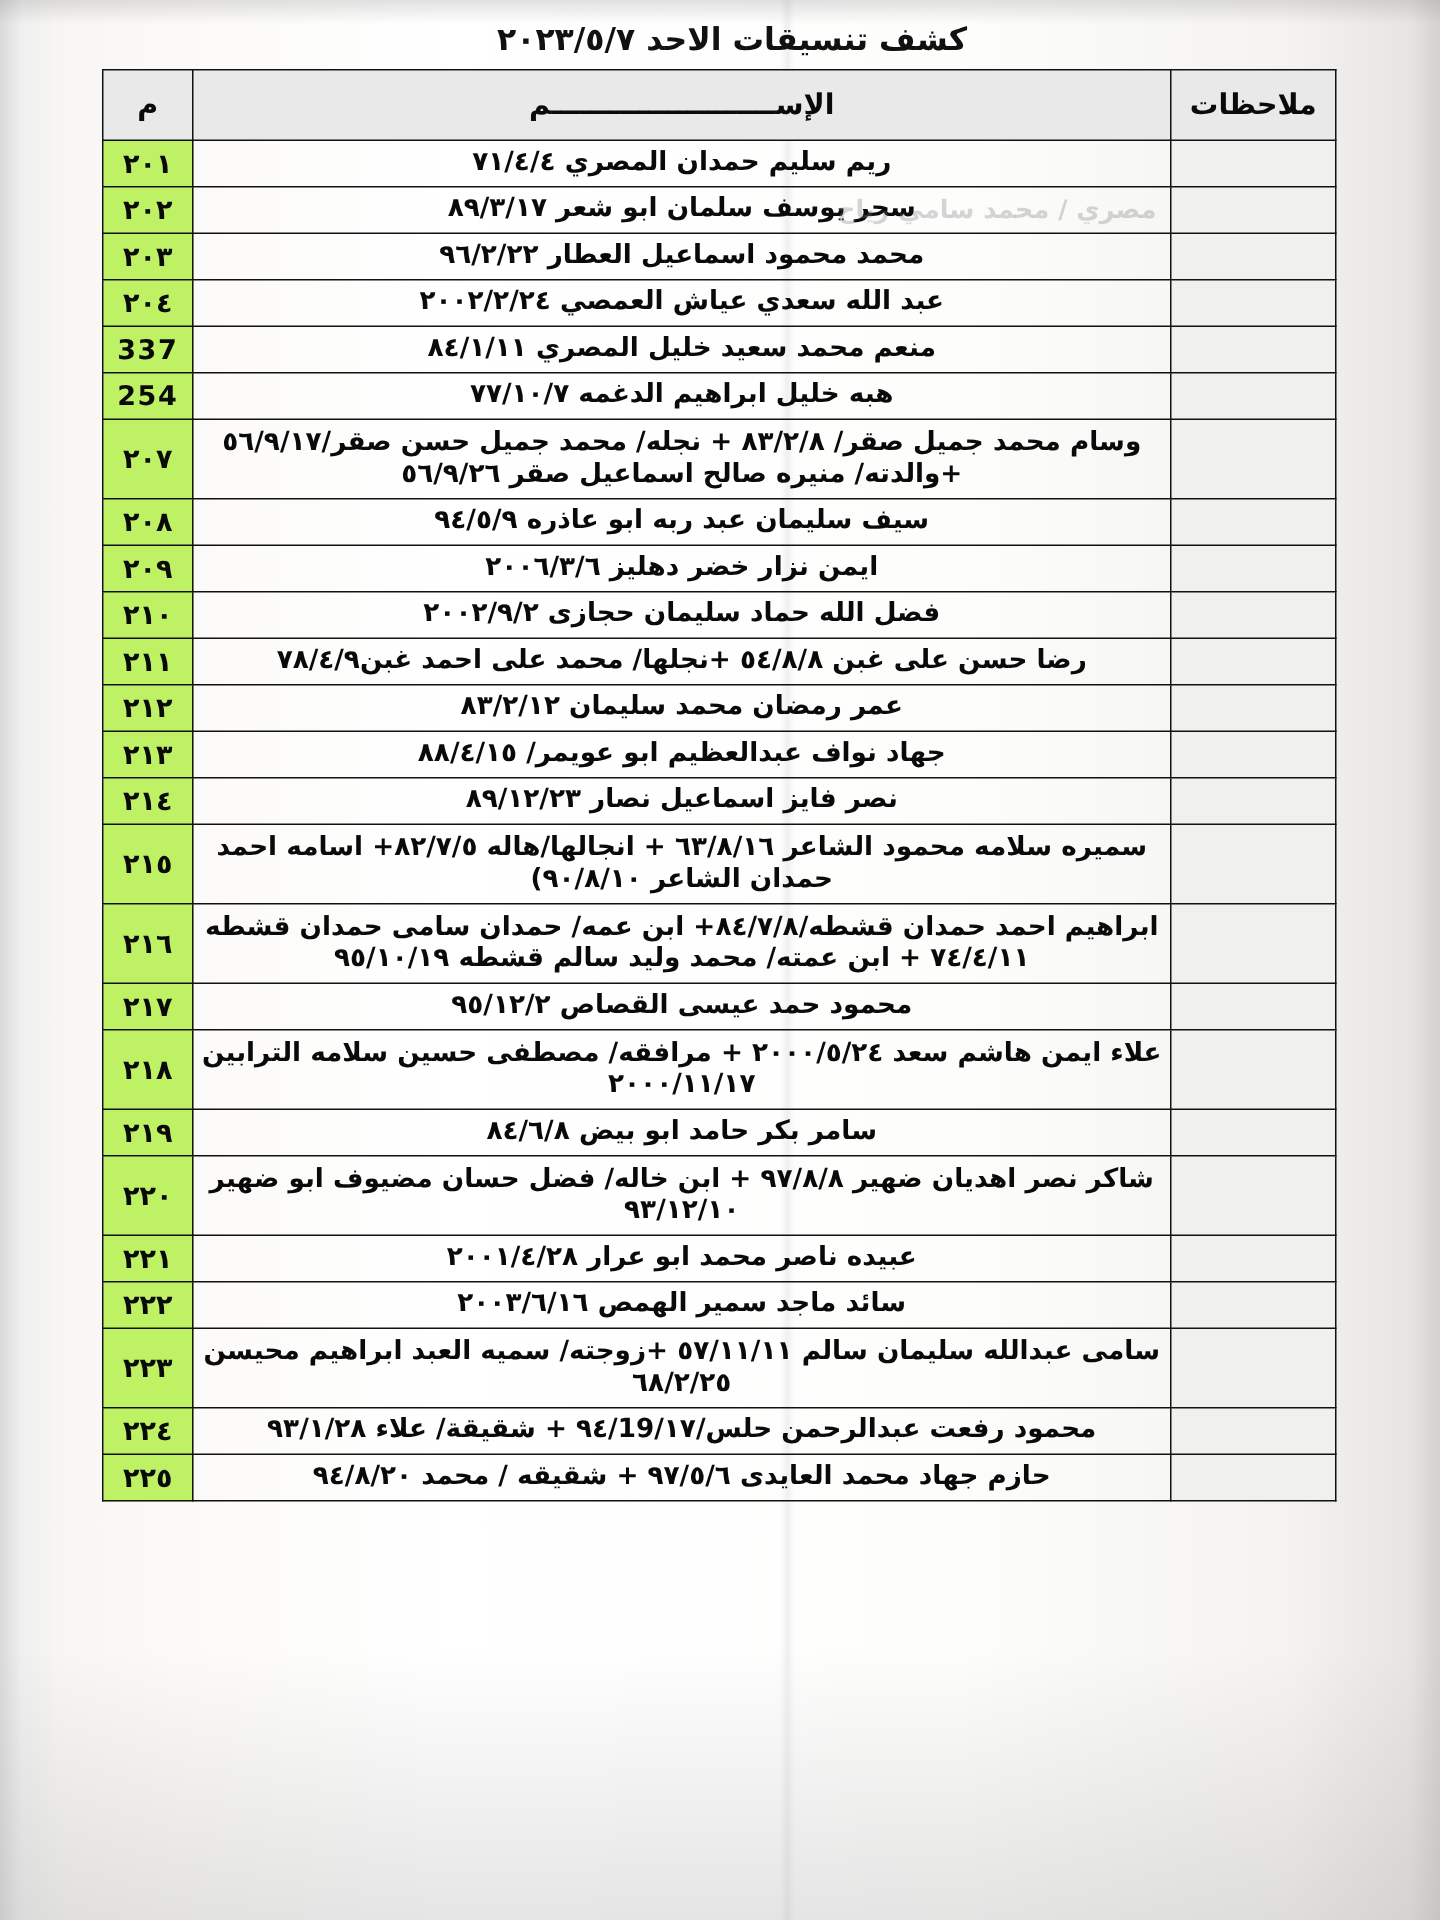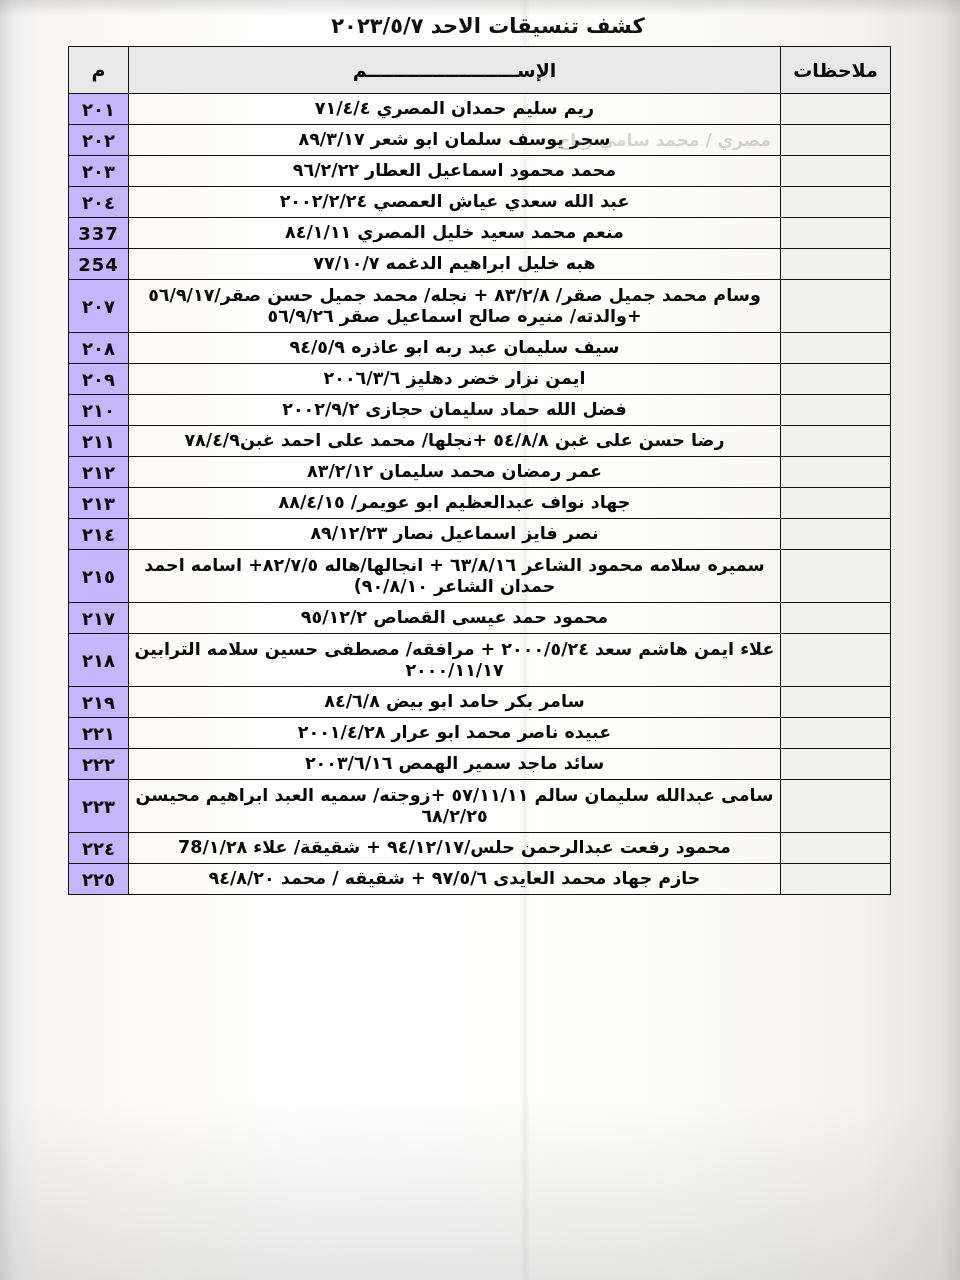--- a/index.html
+++ b/index.html
@@ -86,21 +86,21 @@
   }
   col.c-notes { width: 110px; }
   col.c-name  { width: 652px; }
   col.c-num   { width: 60px; }
 
   td.num {
     text-align: center;
     font-size: 18px;
     font-weight: bold;
     letter-spacing: 1px;
-    background: #c4b5fd;
+    background: #bef264;
     white-space: nowrap;
   }
   td.name {
     text-align: center;
     font-size: 17.5px;
     font-weight: bold;
     line-height: 1.22;
     padding: 2px 6px;
   }
   td.notes {
@@ -226,53 +226,63 @@
           <tr class="r1">
             <td class="notes"></td>
             <td class="name">نصر فايز اسماعيل نصار ٨٩/١٢/٢٣</td>
             <td class="num">٢١٤</td>
           </tr>
           <tr class="r2">
             <td class="notes"></td>
             <td class="name">سميره سلامه محمود الشاعر ٦٣/٨/١٦ + انجالها/هاله ٨٢/٧/٥+ اسامه احمد حمدان الشاعر ٩٠/٨/١٠)</td>
             <td class="num">٢١٥</td>
           </tr>
+          <tr class="r2">
+            <td class="notes"></td>
+            <td class="name">ابراهيم احمد حمدان قشطه/٨٤/٧/٨+ ابن عمه/ حمدان سامى حمدان قشطه ٧٤/٤/١١ + ابن عمته/ محمد وليد سالم قشطه ٩٥/١٠/١٩</td>
+            <td class="num">٢١٦</td>
+          </tr>
           <tr class="r1">
             <td class="notes"></td>
             <td class="name">محمود حمد عيسى القصاص ٩٥/١٢/٢</td>
             <td class="num">٢١٧</td>
           </tr>
           <tr class="r2">
             <td class="notes"></td>
             <td class="name">علاء ايمن هاشم سعد ٢٠٠٠/٥/٢٤ + مرافقه/ مصطفى حسين سلامه الترابين ٢٠٠٠/١١/١٧</td>
             <td class="num">٢١٨</td>
           </tr>
           <tr class="r1">
             <td class="notes"></td>
             <td class="name">سامر بكر حامد ابو بيض ٨٤/٦/٨</td>
             <td class="num">٢١٩</td>
           </tr>
+          <tr class="r2">
+            <td class="notes"></td>
+            <td class="name">شاكر نصر اهديان ضهير ٩٧/٨/٨ + ابن خاله/ فضل حسان مضيوف ابو ضهير ٩٣/١٢/١٠</td>
+            <td class="num">٢٢٠</td>
+          </tr>
           <tr class="r1">
             <td class="notes"></td>
             <td class="name">عبيده ناصر محمد ابو عرار ٢٠٠١/٤/٢٨</td>
             <td class="num">٢٢١</td>
           </tr>
           <tr class="r1">
             <td class="notes"></td>
             <td class="name">سائد ماجد سمير الهمص ٢٠٠٣/٦/١٦</td>
             <td class="num">٢٢٢</td>
           </tr>
           <tr class="r2">
             <td class="notes"></td>
             <td class="name">سامى عبدالله سليمان سالم ٥٧/١١/١١ +زوجته/ سميه العبد ابراهيم محيسن ٦٨/٢/٢٥</td>
             <td class="num">٢٢٣</td>
           </tr>
           <tr class="r1">
             <td class="notes"></td>
-            <td class="name">محمود رفعت عبدالرحمن حلس/٩٤/١٢/١٧ + شقيقة/ علاء 78/١/٢٨</td>
+            <td class="name">محمود رفعت عبدالرحمن حلس/٩٤/19/١٧ + شقيقة/ علاء ٩٣/١/٢٨</td>
             <td class="num">٢٢٤</td>
           </tr>
           <tr class="r1">
             <td class="notes"></td>
             <td class="name">حازم جهاد محمد العايدى ٩٧/٥/٦ + شقيقه / محمد ٩٤/٨/٢٠</td>
             <td class="num">٢٢٥</td>
           </tr>
         </tbody>
     </table>
   </div>

